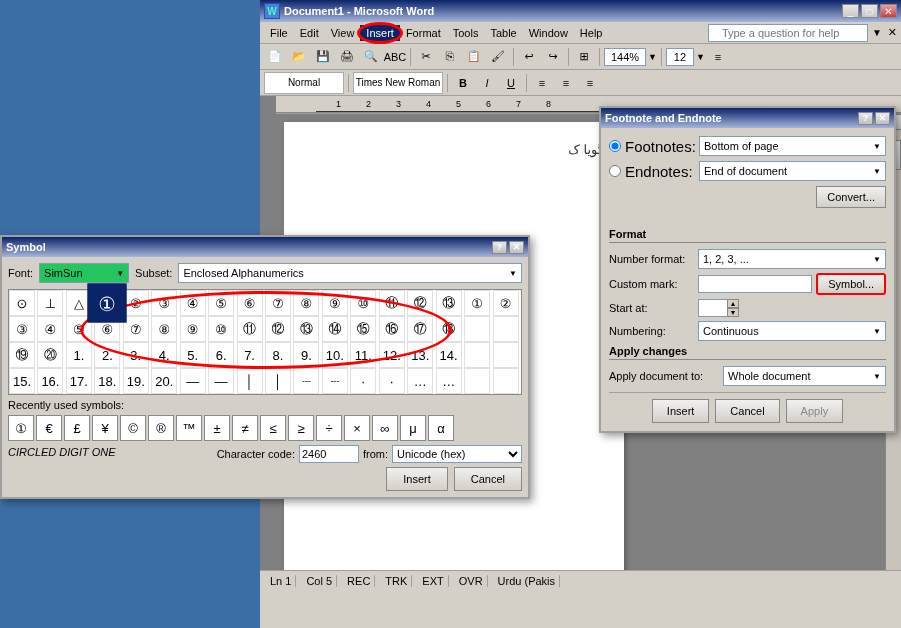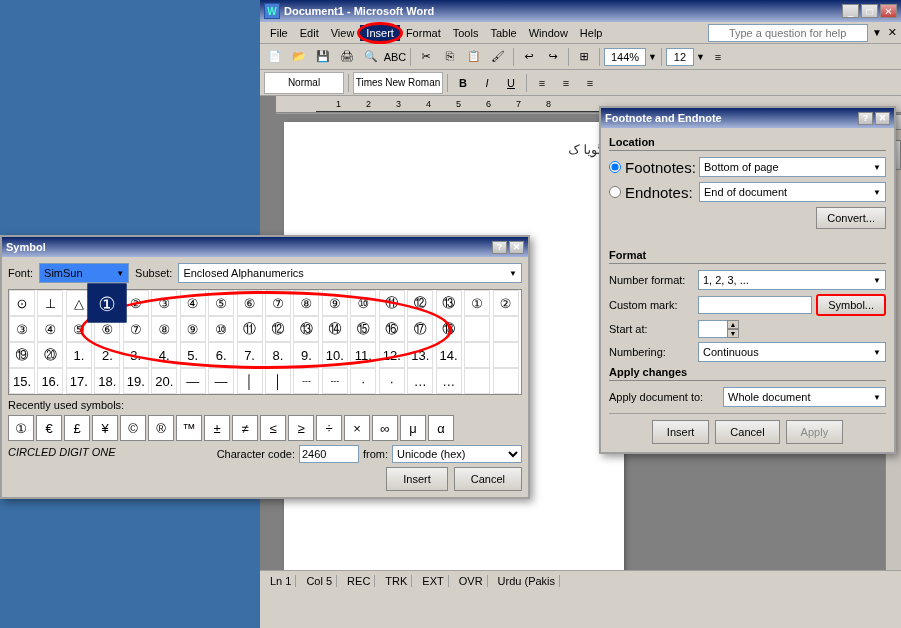--- a/index.html
+++ b/index.html
@@ -38,21 +38,21 @@
     
     .help-bar {
       display: flex;
       align-items: center;
       gap: 4px;
     }
     .help-input {
       border: 1px solid #7f9db9;
       height: 18px;
       width: 160px;
-      padding: 0 20px;
+      padding: 0 13px;
       font-size: 11px;
       background: white;
       color: #888;
     }
     .help-arrow { font-size: 10px; cursor: pointer; }
 
     
     .toolbar {
       background: #d4d0c8;
       height: 26px;
@@ -168,21 +168,21 @@
       display: flex;
       align-items: center;
       justify-content: space-between;
       padding: 0 4px;
       font-size: 11px;
       font-weight: bold;
     }
     .sym-content { padding: 6px; }
     .sym-top-row { display: flex; align-items: center; gap: 6px; margin-bottom: 6px; }
     .sym-font-label { font-size: 11px; text-align: right; }
-    .sym-font-select { width: 90px; height: 20px; border: 1px solid #7f9db9; background: #3b82f6; font-size: 11px; display: flex; align-items: center; justify-content: space-between; padding: 0 4px; }
+    .sym-font-select { width: 90px; height: 20px; border: 1px solid #7f9db9; background: #22c55e; font-size: 11px; display: flex; align-items: center; justify-content: space-between; padding: 0 4px; }
     .sym-subset-label { font-size: 11px; }
     .sym-subset-select { flex: 1; height: 20px; border: 1px solid #7f9db9; background: white; font-size: 11px; display: flex; align-items: center; justify-content: space-between; padding: 0 4px; }
 
     
     .sym-grid {
       border: 1px solid #888;
       background: white;
       display: grid;
       grid-template-columns: repeat(18, 1fr);
       margin-bottom: 4px;
@@ -372,21 +372,20 @@
         <div class="fn-title-bar">
           <span>Footnote and Endnote</span>
           <div class="fn-title-btns">
             <div class="fn-title-btn">?</div>
             <div class="fn-title-btn">✕</div>
           </div>
         </div>
 
         <div class="fn-content">
 
-          <div class="fn-section-label">Location</div>
 
           <div class="fn-row">
             <input type="radio" class="fn-radio" name="fn-loc" checked="" style="">
             <span class="fn-label">Footnotes:</span>
             <div class="fn-dropdown">
               <span>Bottom of page</span>
               <span class="fn-dropdown-arrow">▼</span>
             </div>
           </div>
 

